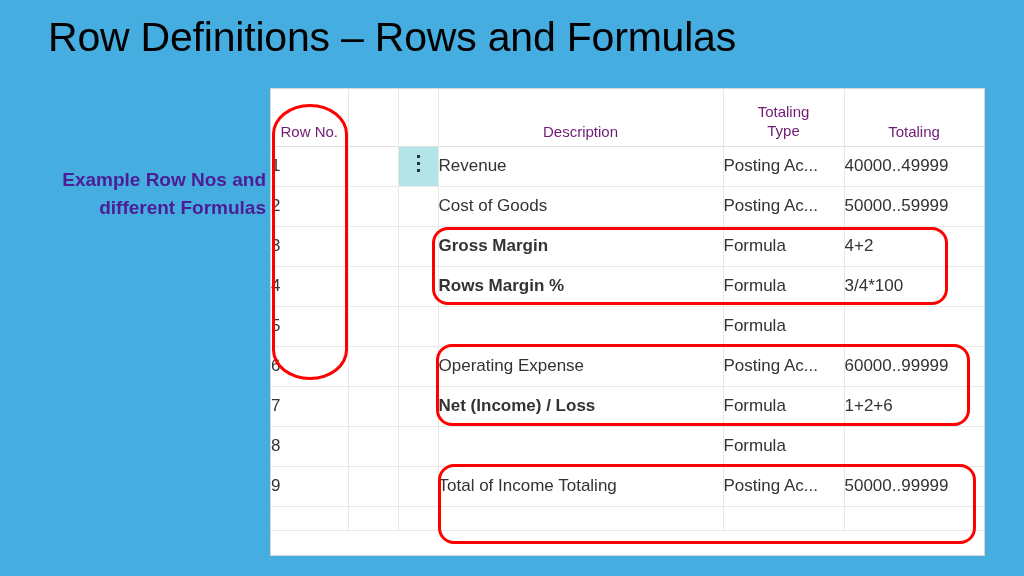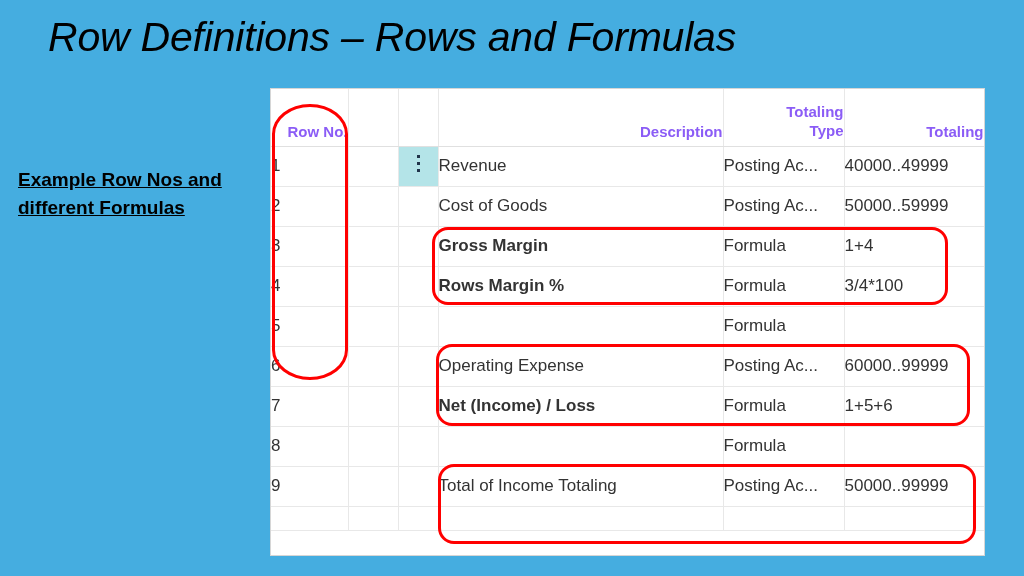--- a/index.html
+++ b/index.html
@@ -18,35 +18,33 @@
   
   #slide-title {
     position: absolute;
     left: 48px;
     top: 14px;
     font-size: 41px;
     font-weight: 300;
     color: #000000;
     letter-spacing: -0.2px;
     white-space: nowrap;
-    font-style: italic;
   }
 
   
   #left-caption {
     position: absolute;
     left: 18px;
     top: 166px;
     width: 248px;
-    text-align: left;
-    color: #000000;
+    text-align: right;
+    color: #4c1d95;
     font-size: 19px;
     font-weight: bold;
     line-height: 28px;
-    text-decoration: underline;
   }
 
   
   #table-panel {
     position: absolute;
     left: 270px;
     top: 88px;
     width: 715px;
     height: 468px;
     background: #FFFFFF;
@@ -64,23 +62,23 @@
     margin: 0;
     vertical-align: middle;
     font-size: 17px;
     color: #333333;
     border-bottom: 1px solid #e8e8e8;
     border-right: 1px solid #e8e8e8;
     overflow: hidden;
     white-space: nowrap;
   }
   table.grid th {
-    color: #8b5cf6;
-    font-weight: bold;
-    text-align: right;
+    color: #701a75;
+    font-weight: normal;
+    text-align: center;
     font-size: 15px;
     vertical-align: bottom;
     padding-bottom: 6px;
     border-bottom: 1px solid #e0e0e0;
   }
   .c-rowno  { width: 77px;  }
   .c-gap1   { width: 50px;  }
   .c-dots   { width: 40px;  }
   .c-desc   { width: 285px; }
   .c-ttype  { width: 121px; }
@@ -208,21 +206,21 @@
         <td class="pad-l9">Posting Ac...</td>
         <td class="pad-l9">50000..59999</td>
       </tr>
 
       <tr>
         <td class="pad-l10">3</td>
         <td></td>
         <td></td>
         <td class="pad-l12 bold-cell">Gross Margin</td>
         <td class="pad-l9">Formula</td>
-        <td class="pad-l9">1+4</td>
+        <td class="pad-l9">4+2</td>
       </tr>
 
       <tr>
         <td class="pad-l10">4</td>
         <td></td>
         <td></td>
         <td class="pad-l12 bold-cell">Rows Margin %</td>
         <td class="pad-l9">Formula</td>
         <td class="pad-l9">3/4*100</td>
       </tr>
@@ -244,21 +242,21 @@
         <td class="pad-l9">Posting Ac...</td>
         <td class="pad-l9">60000..99999</td>
       </tr>
 
       <tr>
         <td class="pad-l10">7</td>
         <td></td>
         <td></td>
         <td class="pad-l12 bold-cell">Net (Income) / Loss</td>
         <td class="pad-l9">Formula</td>
-        <td class="pad-l9">1+5+6</td>
+        <td class="pad-l9">1+2+6</td>
       </tr>
 
       <tr>
         <td class="pad-l10">8</td>
         <td></td>
         <td></td>
         <td class="pad-l12"></td>
         <td class="pad-l9">Formula</td>
         <td class="pad-l9"></td>
       </tr>

